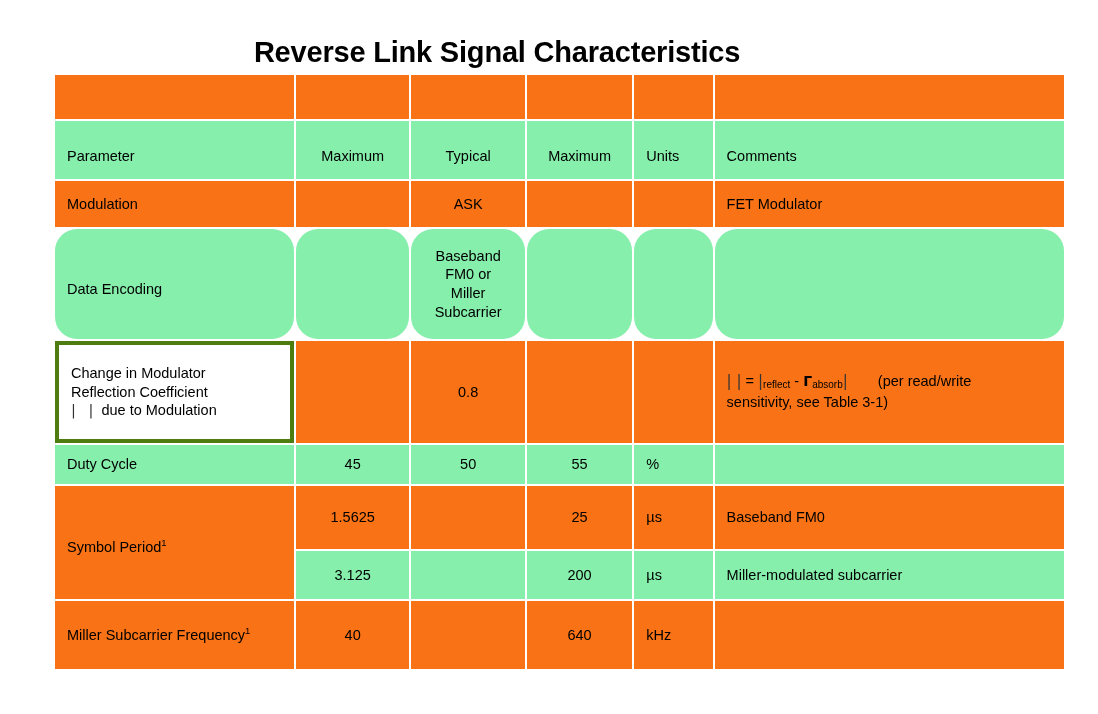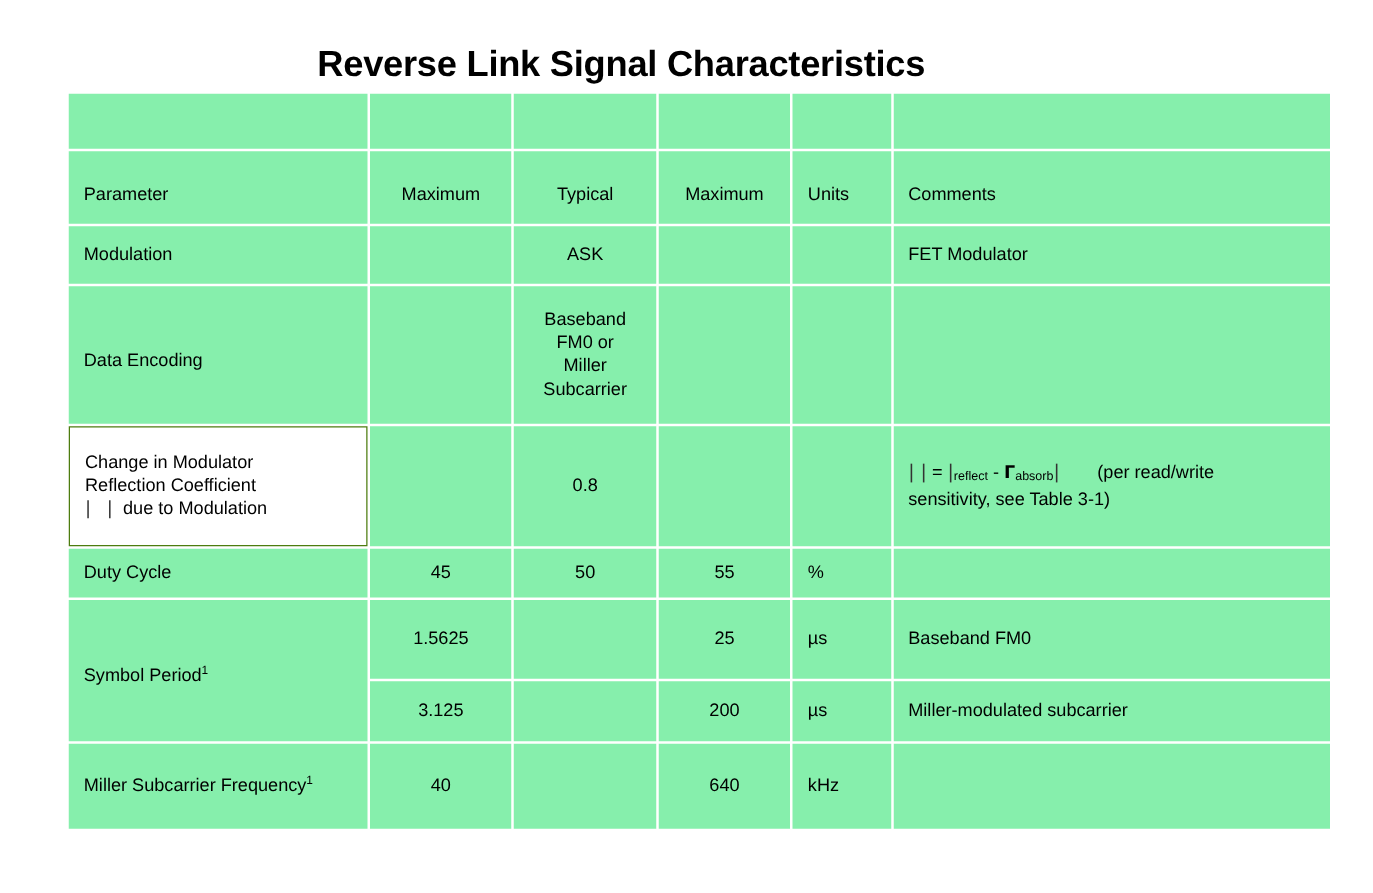--- a/index.html
+++ b/index.html
@@ -52,37 +52,37 @@
     font-weight: normal;
   }
   
   col.c-param   { width: 238px; }
   col.c-min     { width: 113px; }
   col.c-typ     { width: 113px; }
   col.c-max     { width: 105px; }
   col.c-units   { width: 78px; }
   col.c-comm    { width: 348px; }
 
-  .bg-dark  { background: #86efac; }
+  .bg-dark  { background: #f97316; }
   .bg-light { background: #86efac; }
-  .bg-white { background: #ffffff; border: 1px solid #4d7c0f; }
+  .bg-white { background: #ffffff; border: 4px solid #4d7c0f; }
 
   .pad-l { padding-left: 12px !important; padding-right: 8px !important; }
   .pad-c { padding-left: 4px !important; padding-right: 4px !important; text-align: center; }
 
   .r-spacer td { height: 44px; }
   .r-head td {
     height: 46px;
     font-weight: bold;
     font-size: 14.5px;
     vertical-align: top;
     padding-top: 12px !important;
   }
   .r-mod td        { height: 46px; }
-  .r-enc td        { height: 100px; }
+  .r-enc td        { height: 100px; border-radius: 22px; }
   .r-coef td       { height: 94px; }
   .r-duty td       { height: 39px; }
   .r-sym1 td       { height: 63px; }
   .r-sym2 td       { height: 48px; }
   .r-miller td     { height: 68px; }
 
   .r-enc .typ-cell { vertical-align: middle; }
   .cell-top { vertical-align: top; padding-top: 10px !important; }
 
   .multiline { text-align: center; }

